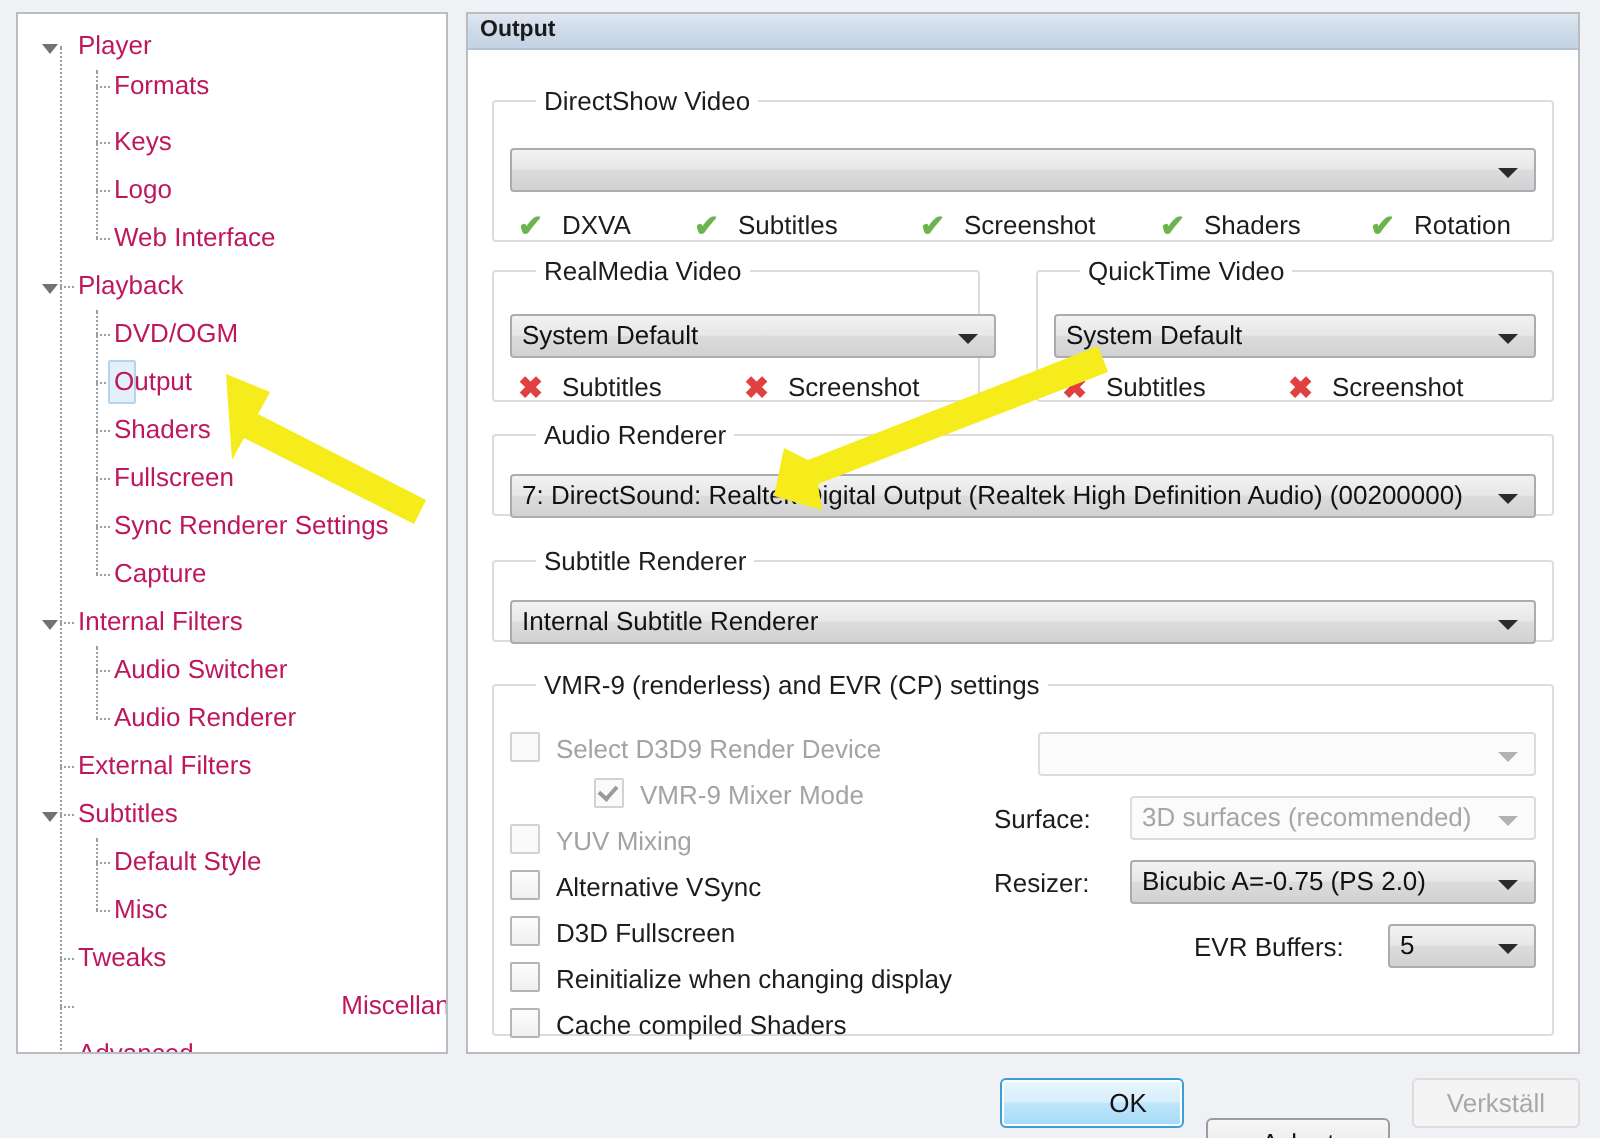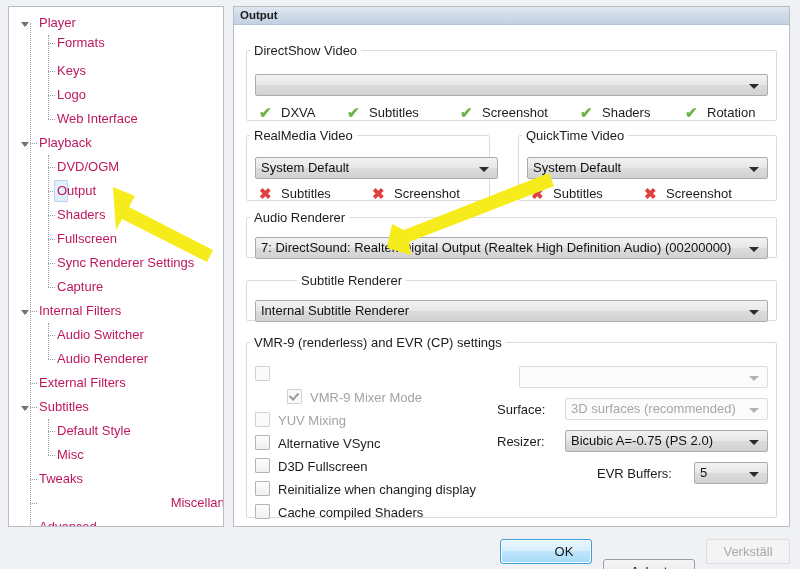--- a/index.html
+++ b/index.html
@@ -95,21 +95,21 @@
   fieldset.grp {
     position: absolute;
     margin: 0;
     padding: 0;
     border: 1px solid #dcdcdc;
     border-radius: 2px;
     background: transparent;
     box-sizing: border-box;
   }
   fieldset.grp > legend {
-    margin-left: 3px;
+    margin-left: 21px;
     padding: 0 4px;
     font-size: 13px;
     color: #1c1c1c;
   }
 
   
   .combo {
     position: absolute;
     box-sizing: border-box;
     height: 22px;
@@ -328,34 +328,34 @@
       </fieldset>
 
       <fieldset class="grp" style="left:12px; top:185px; width:531px; height:48px;">
         <legend>Audio Renderer</legend>
         <div class="combo" style="left:8px; top:12px; width:513px;">
           <span>7: DirectSound: Realtek Digital Output (Realtek High Definition Audio) (00200000)</span>
           <span class="arrow"></span>
         </div>
       </fieldset>
 
-      <fieldset class="grp" style="left:12px; top:248px; width:531px; height:48px;padding-left:47px;">
+      <fieldset class="grp" style="left:12px; top:248px; width:531px; height:48px;">
         <legend>Subtitle Renderer</legend>
         <div class="combo" style="left:8px; top:12px; width:513px;">
           <span>Internal Subtitle Renderer</span>
           <span class="arrow"></span>
         </div>
       </fieldset>
 
       <fieldset class="grp" style="left:12px; top:310px; width:531px; height:183px;">
         <legend>VMR-9 (renderless) and EVR (CP) settings</legend>
 
         <div id="vmr9-checkbox-host">
-            <div class="cbrow dim" style="left:8px; top:16px;"><span class="box dim"></span></div>
-            <div class="cbrow dim" style="left:0; top:39px;padding-left:40px;"><span class="box checked dim"></span><span class="cblabel">VMR-9 Mixer Mode</span></div>
+            <div class="cbrow dim" style="left:8px; top:16px;"><span class="box dim"></span><span class="cblabel">Select D3D9 Render Device</span></div>
+            <div class="cbrow dim" style="left:10px; top:39px;padding-left:40px;"><span class="box checked dim"></span><span class="cblabel">VMR-9 Mixer Mode</span></div>
             <div class="cbrow dim" style="left:8px; top:62px;"><span class="box dim"></span><span class="cblabel">YUV Mixing</span></div>
             <div class="cbrow" style="left:8px; top:85px;"><span class="box"></span><span class="cblabel">Alternative VSync</span></div>
             <div class="cbrow" style="left:8px; top:108px;"><span class="box"></span><span class="cblabel">D3D Fullscreen</span></div>
             <div class="cbrow" style="left:8px; top:131px;"><span class="box"></span><span class="cblabel">Reinitialize when changing display</span></div>
             <div class="cbrow" style="left:8px; top:154px;"><span class="box"></span><span class="cblabel">Cache compiled Shaders</span></div>
           </div>
 
         <div class="combo disabled" style="left:272px; top:16px; width:249px;">
           <span></span>
           <span class="arrow"></span>

